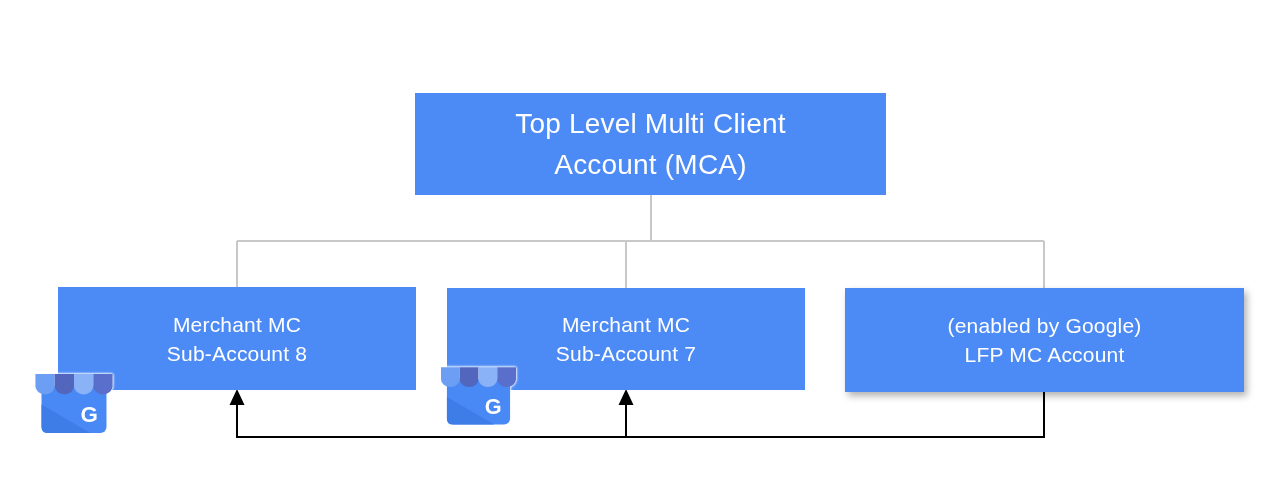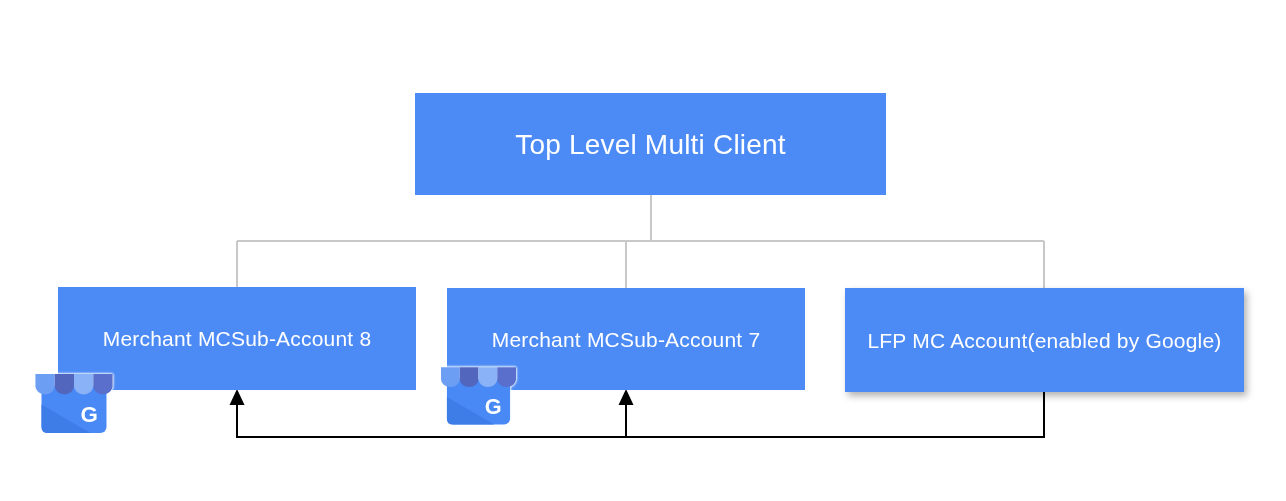--- a/index.html
+++ b/index.html
@@ -20,21 +20,21 @@
   .tree-line { stroke: #C8C8C8; stroke-width: 2; fill: none; }
   .arrow-line { stroke: #000000; stroke-width: 2; fill: none; }
   .arrow-head { fill: #000000; stroke: none; }
 
   .node {
     position: absolute;
     z-index: 1;
     background: #4C8BF5;
     color: #FFFFFF;
     display: flex;
-    flex-direction: row;
+    flex-direction: column;
     align-items: center;
     justify-content: center;
     text-align: center;
     font-size: 21px;
     line-height: 29px;
     letter-spacing: 0.2px;
   }
   .node.top {
     left: 415px; top: 93px;
     width: 471px; height: 102px;
@@ -71,35 +71,36 @@
 
     <path class="tree-line" d="M651 195 V241 M237 241 H1044 M237 241 V288 M626 241 V288 M1044 241 V288"></path>
 
     <path class="arrow-line" d="M1044 392 V437 H237 V404 M626 437 V404"></path>
     <polygon class="arrow-head" points="237,389 229.5,405 244.5,405"></polygon>
     <polygon class="arrow-head" points="626,389 618.5,405 633.5,405"></polygon>
   </svg>
 
   <div class="node top">
     <span class="line">Top Level Multi Client</span>
+    <span class="line">Account (MCA)</span>
   </div>
 
   <div class="node sub1">
     <span class="line">Merchant MC</span>
     <span class="line">Sub-Account 8</span>
   </div>
 
   <div class="node sub2">
     <span class="line">Merchant MC</span>
     <span class="line">Sub-Account 7</span>
   </div>
 
   <div class="node lfp">
+    <span class="line">(enabled by Google)</span>
     <span class="line">LFP MC Account</span>
-    <span class="line">(enabled by Google)</span>
   </div>
 
   <svg class="gmb-icon icon1" viewBox="0 0 76 66" aria-hidden="true">
     <rect x="6" y="18" width="64" height="46" rx="6" fill="#4989F5"></rect>
     <path d="M6 36 L6 58 Q6 64 12 64 L54 64 Z" fill="#3E7DE8"></path>
     <path d="M0 6 H19 V18 A9.5 8 0 0 1 0 18 Z" fill="#6C9EF3"></path>
     <path d="M19 6 H38 V18 A9.5 8 0 0 1 19 18 Z" fill="#5266BD"></path>
     <path d="M38 6 H57 V18 A9.5 8 0 0 1 38 18 Z" fill="#8AB2F7"></path>
     <path d="M57 6 H76 V18 A9.5 8 0 0 1 57 18 Z" fill="#5A6FCB"></path>
     <text x="53" y="53" font-size="22" text-anchor="middle">G</text>

